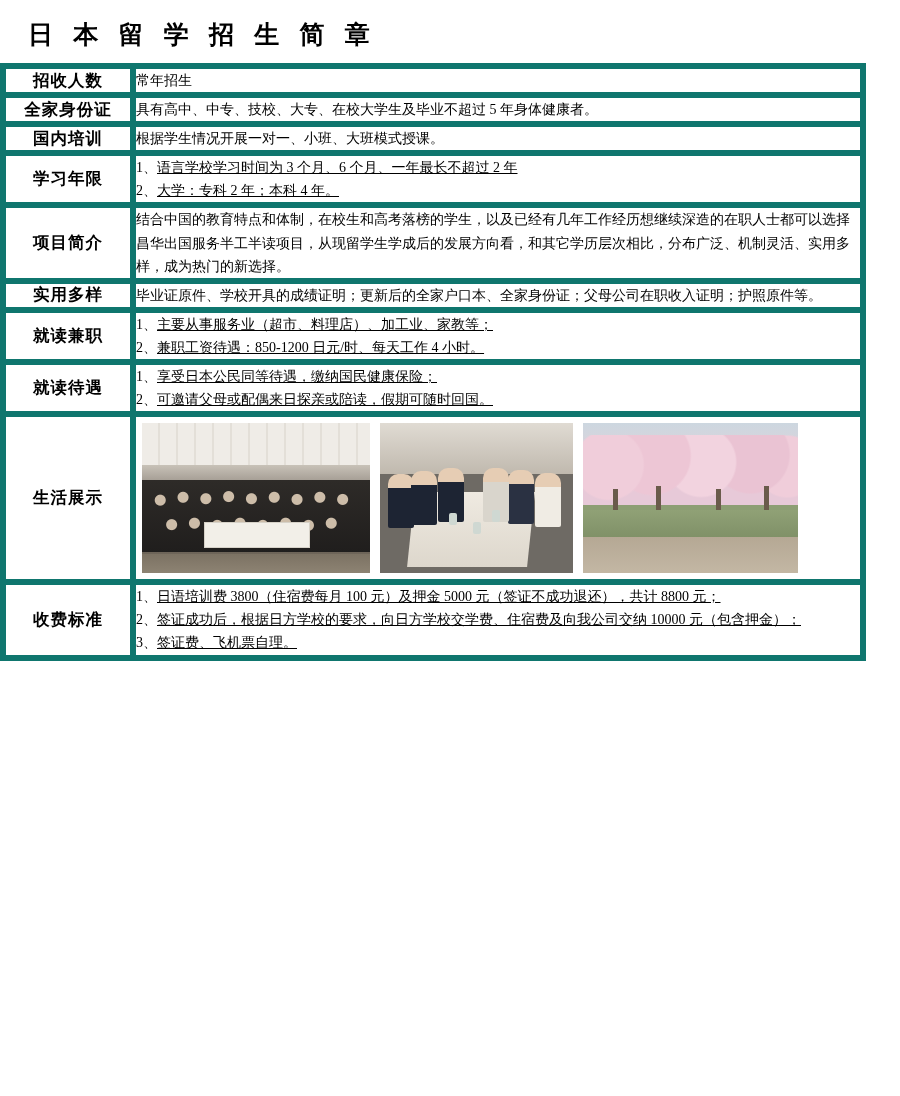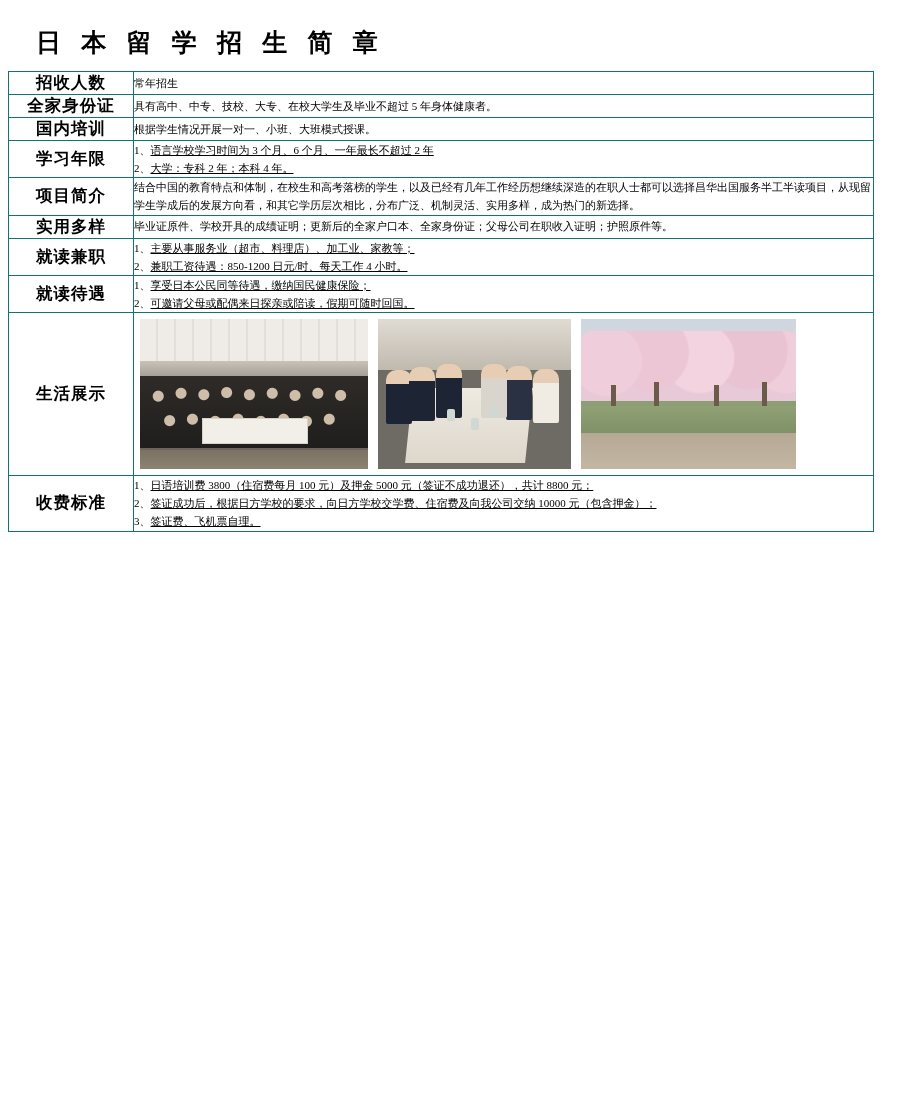--- a/index.html
+++ b/index.html
@@ -12,53 +12,53 @@
     height: 1096px;
     font-family: "Liberation Serif", "DejaVu Serif", serif;
     color: #000000;
     position: relative;
     overflow: hidden;
   }
   .page {
     width: 796px;
     height: 1096px;
     box-sizing: border-box;
-    padding: 8px;
+    padding: 0;
     position: relative;
   }
   .doc-title {
     font-family: "Liberation Serif", "DejaVu Serif", serif;
     font-size: 25px;
     font-weight: bold;
     letter-spacing: 7px;
     padding: 18px 0 12px 28px;
     white-space: nowrap;
   }
   table.main {
     border-collapse: collapse;
     width: 866px;
     margin: 0 auto;
     table-layout: fixed;
   }
   table.main td {
-    border: 1px solid #0f766e;
+    border: 6px solid #0f766e;
     vertical-align: middle;
     padding: 0;
   }
   td.label {
     width: 124px;
     text-align: center;
     font-weight: bold;
     font-size: 16.5px;
     letter-spacing: 1px;
     padding: 6px 2px;
   }
   td.content {
     padding: 8px 10px 8px 12px;
-    font-size: 11px;
+    font-size: 14px;
     line-height: 1.65;
   }
   .line {
     white-space: normal;
   }
   .num-list {
     margin: 0;
     padding: 0;
   }
   .num-row {

